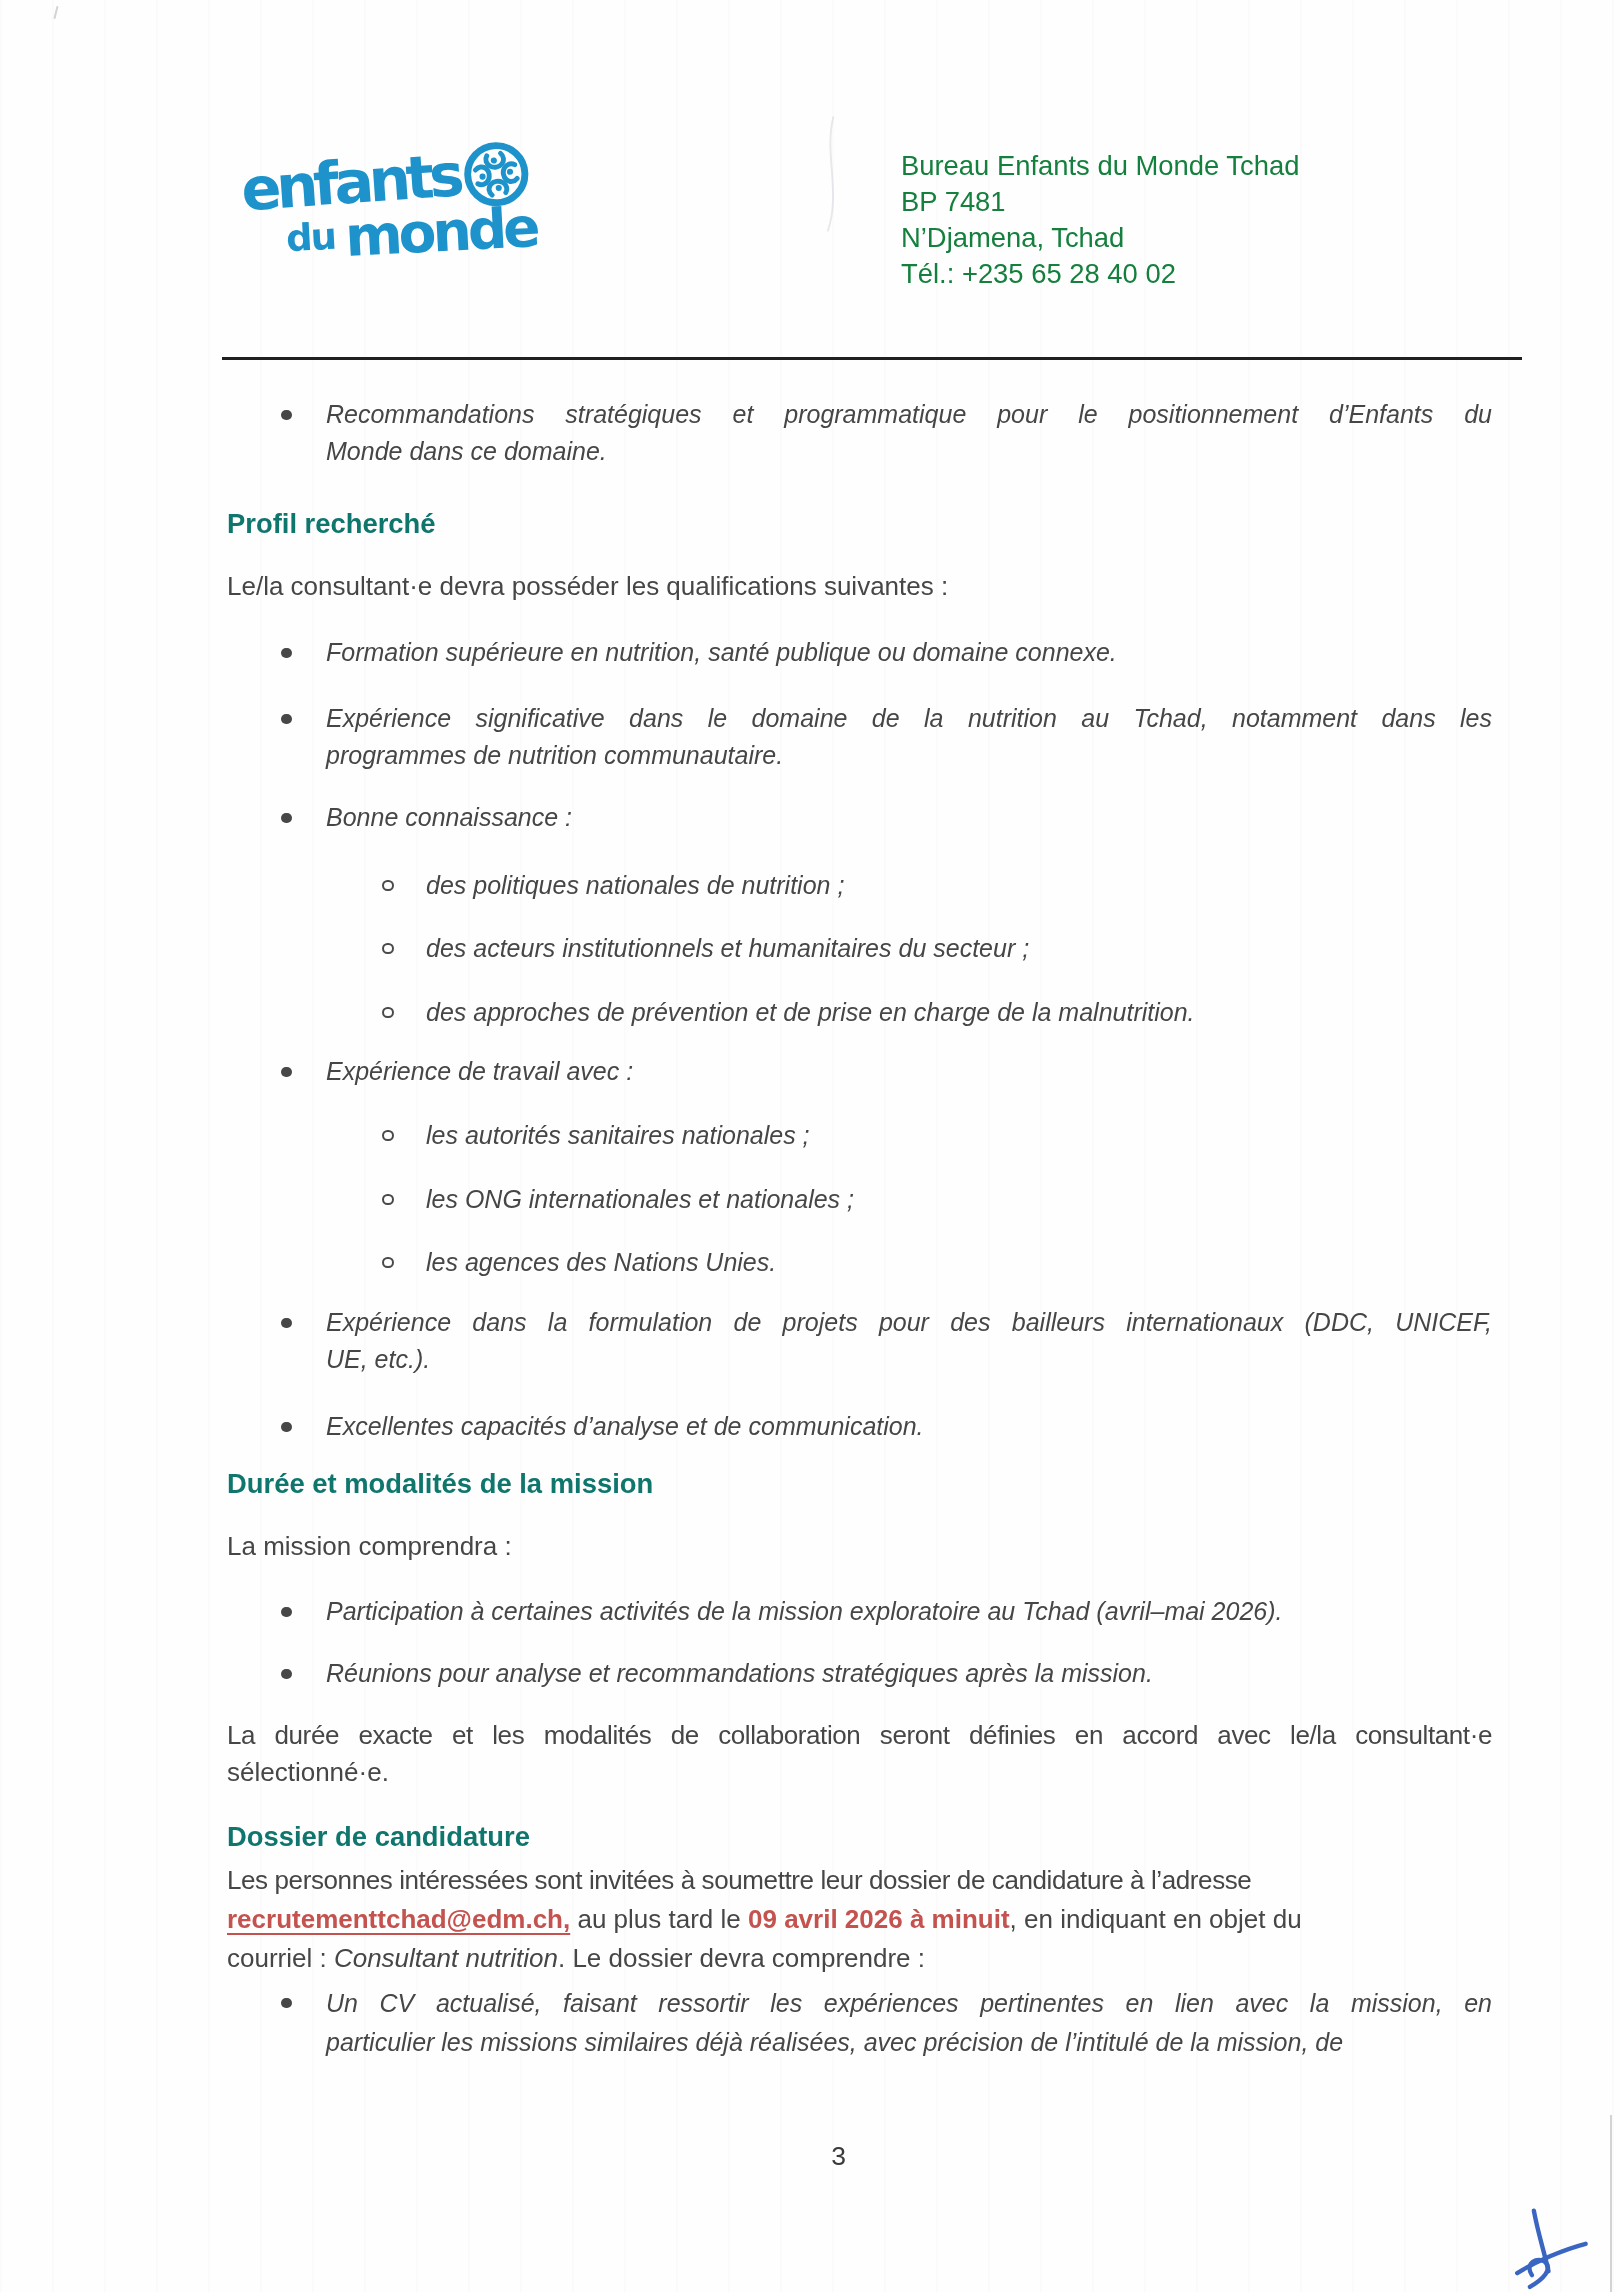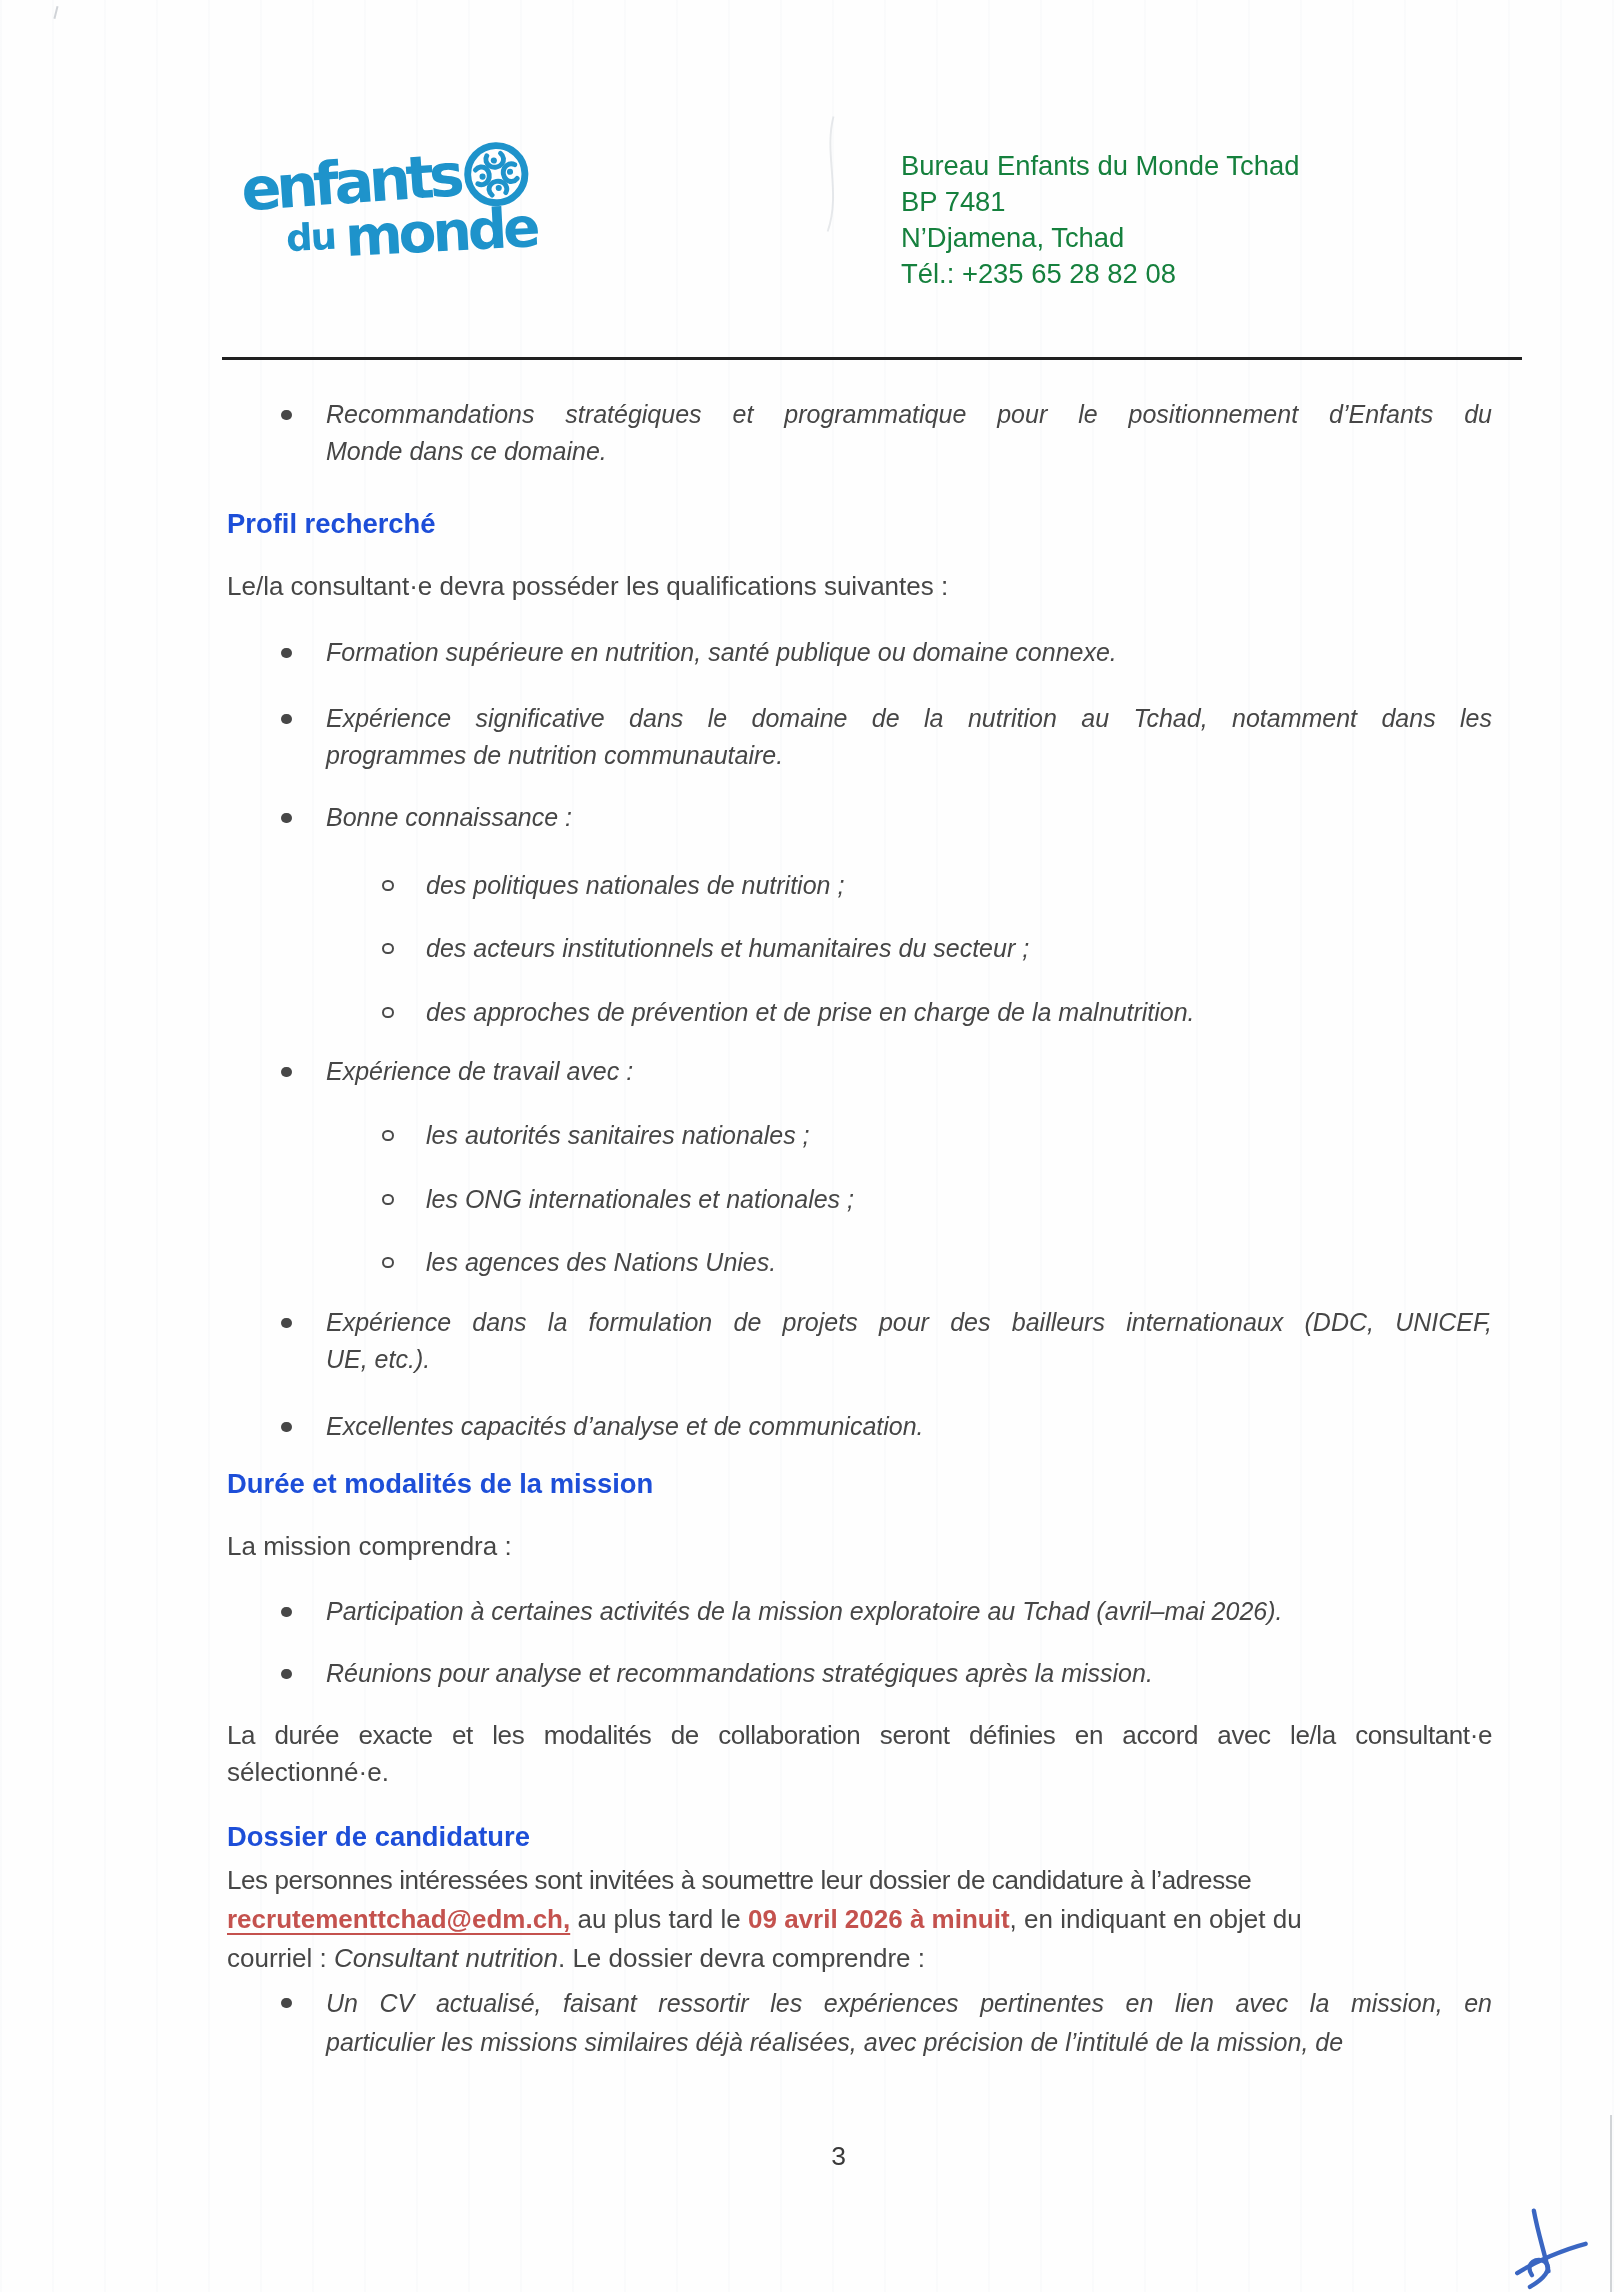--- a/index.html
+++ b/index.html
@@ -25,21 +25,21 @@
   .logo-emblem { margin-left:2px; margin-top:-7.8px; }
   .logo-row2 { margin-top:-9.8px; padding-left:45px; transform:rotate(-3deg); white-space:nowrap; }
   .logo-du { font-family:"DejaVu Sans", sans-serif; font-weight:800; font-size:37px; letter-spacing:-2px; vertical-align:7.8px; }
   .logo-monde { font-family:"DejaVu Sans", sans-serif; font-weight:800; font-size:55px; letter-spacing:-3.9px; margin-left:5.9px; }
 
   .address { position:absolute; left:901px; top:148px; font-size:27.4px; line-height:36px; color:#15803d; }
 
   .divider { position:absolute; left:222px; top:357px; width:1300px; height:2.9px; background:#202020; }
 
   
-  .hd   { position:absolute; left:227px; margin:0; font-size:27.4px; line-height:37px; font-weight:700; color:#1d4ed8; }
+  .hd   { position:absolute; left:227px; margin:0; font-size:27.4px; line-height:37px; font-weight:700; color:#0f766e; }
   .para { position:absolute; left:227px; width:1265px; font-size:26px; line-height:37px; }
   .li   { position:absolute; left:227px; width:1265px; box-sizing:border-box; font-size:25px; line-height:37px;font-style:italic; }
   .li.l1 { padding-left:99px; }
   .li.l2 { padding-left:199px; }
   .dot  { position:absolute; left:54px; top:13.7px; width:10.8px; height:10.8px; border-radius:50%; background:#474747; }
   .ring { position:absolute; left:155px; top:12.7px; width:11.8px; height:11.8px; border-radius:50%; border:2px solid #4a4a4a; box-sizing:border-box; }
   .just { text-align:justify; text-align-last:justify; }
   .tight { letter-spacing:-0.4px; }
   .lh40 { line-height:39px; }
 
@@ -88,21 +88,21 @@
     <div class="logo-row2">
       <span class="logo-du">du</span>
       <span class="logo-monde">monde</span>
     </div>
   </div>
 
   <div class="address">
     <div>Bureau Enfants du Monde Tchad</div>
     <div>BP 7481</div>
     <div>N’Djamena, Tchad</div>
-    <div>Tél.: +235 65 28 82 08</div>
+    <div>Tél.: +235 65 28 40 02</div>
   </div>
 
   <div class="divider"></div>
 
   <div class="li l1" style="top:396px">
     <span class="dot"></span>
     <div class="just">Recommandations stratégiques et programmatique pour le positionnement d’Enfants du</div>
     <div>Monde dans ce domaine.</div>
   </div>
 

